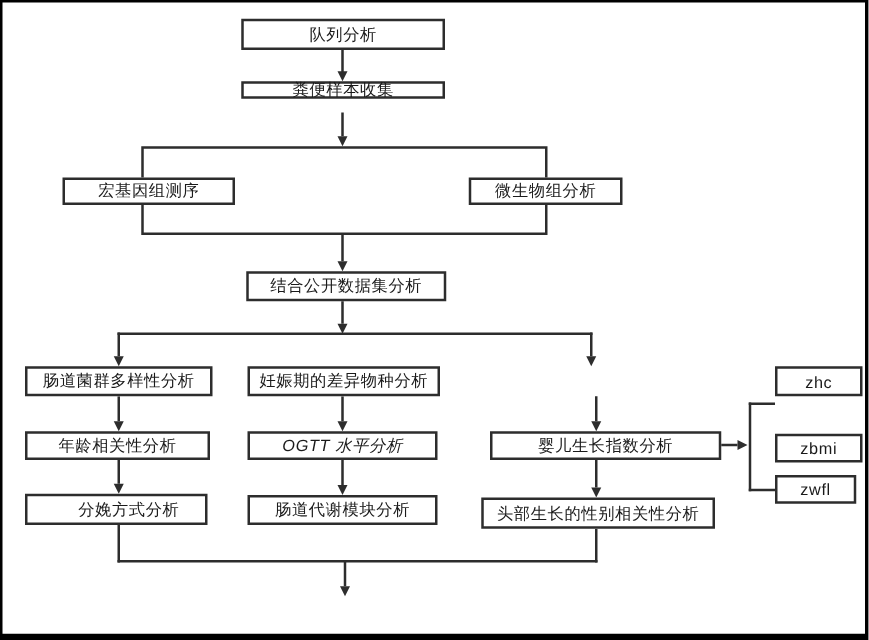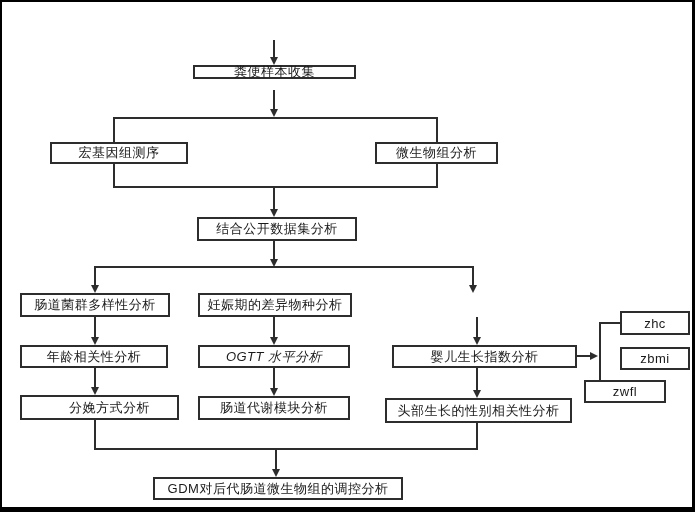--- a/index.html
+++ b/index.html
@@ -55,44 +55,44 @@
     border-bottom: 4px solid transparent;
     border-left: 8px solid #2d2d2d;
   }
 </style>
 </head>
 <body>
 
 <div id="canvas">
   <div id="frame"></div>
 
+  <div class="box" style="left:193px; top:15px;  width:163px; height:25px;">队列分析</div>
   <div class="box" style="left:193px; top:65px;  width:163px; height:14px;">粪便样本收集</div>
 
   <div class="bigrect" style="left:113px; top:117px; width:325px; height:71px;"></div>
   <div class="box" style="left:50px;  top:142px; width:138px; height:22px;">宏基因组测序</div>
   <div class="box" style="left:375px; top:142px; width:123px; height:22px;">微生物组分析</div>
 
   <div class="box" style="left:197px; top:217px; width:160px; height:24px;font-family:Liberation Mono, monospace;">结合公开数据集分析</div>
 
   <div class="box" style="left:20px; top:293px; width:150px; height:24px;">肠道菌群多样性分析</div>
   <div class="box" style="left:20px; top:345px; width:148px; height:23px;">年龄相关性分析</div>
-  <div class="box" style="left:20px; top:395px; width:159px; height:25px;padding-left:20px;">分娩方式分析</div>
+  <div class="box" style="left:20px; top:395px; width:146px; height:25px;padding-left:20px;">分娩方式分析</div>
 
   <div class="box" style="left:198px; top:293px; width:154px; height:24px;">妊娠期的差异物种分析</div>
   <div class="box" style="left:198px; top:345px; width:152px; height:23px;font-style:italic;">OGTT 水平分析</div>
   <div class="box" style="left:198px; top:396px; width:152px; height:24px;text-align:right;">肠道代谢模块分析</div>
 
   <div class="box" style="left:392px; top:345px; width:185px; height:23px;">婴儿生长指数分析</div>
   <div class="box" style="left:385px; top:398px; width:187px; height:25px;">头部生长的性别相关性分析</div>
 
-  <div class="box" style="left:620px; top:311px; width:70px; height:24px;">zhc</div>
+  <div class="box" style="left:620px; top:293px; width:70px; height:24px;">zhc</div>
   <div class="box" style="left:620px; top:347px; width:70px; height:23px;">zbmi</div>
-  <div class="box" style="left:584px; top:380px; width:82px; height:23px;">zwfl</div>
+  <div class="box" style="left:620px; top:380px; width:65px; height:23px;">zwfl</div>
 
-  <div class="box" style="left:153px; top:477px; width:250px; height:23px;">GDM对后代肠道微生物组的调控分析</div>
 
   <div class="vl" style="left:273px; top:40px;  height:18px;"></div>
   <div class="ad" style="left:270px; top:57px;"></div>
   <div class="vl" style="left:273px; top:90px;  height:19px;"></div>
   <div class="ad" style="left:270px; top:109px;"></div>
   <div class="vl" style="left:273px; top:188px; height:21px;"></div>
   <div class="ad" style="left:270px; top:209px;"></div>
 
   <div class="vl" style="left:273px; top:240px; height:19px;"></div>
   <div class="ad" style="left:270px; top:259px;"></div>

